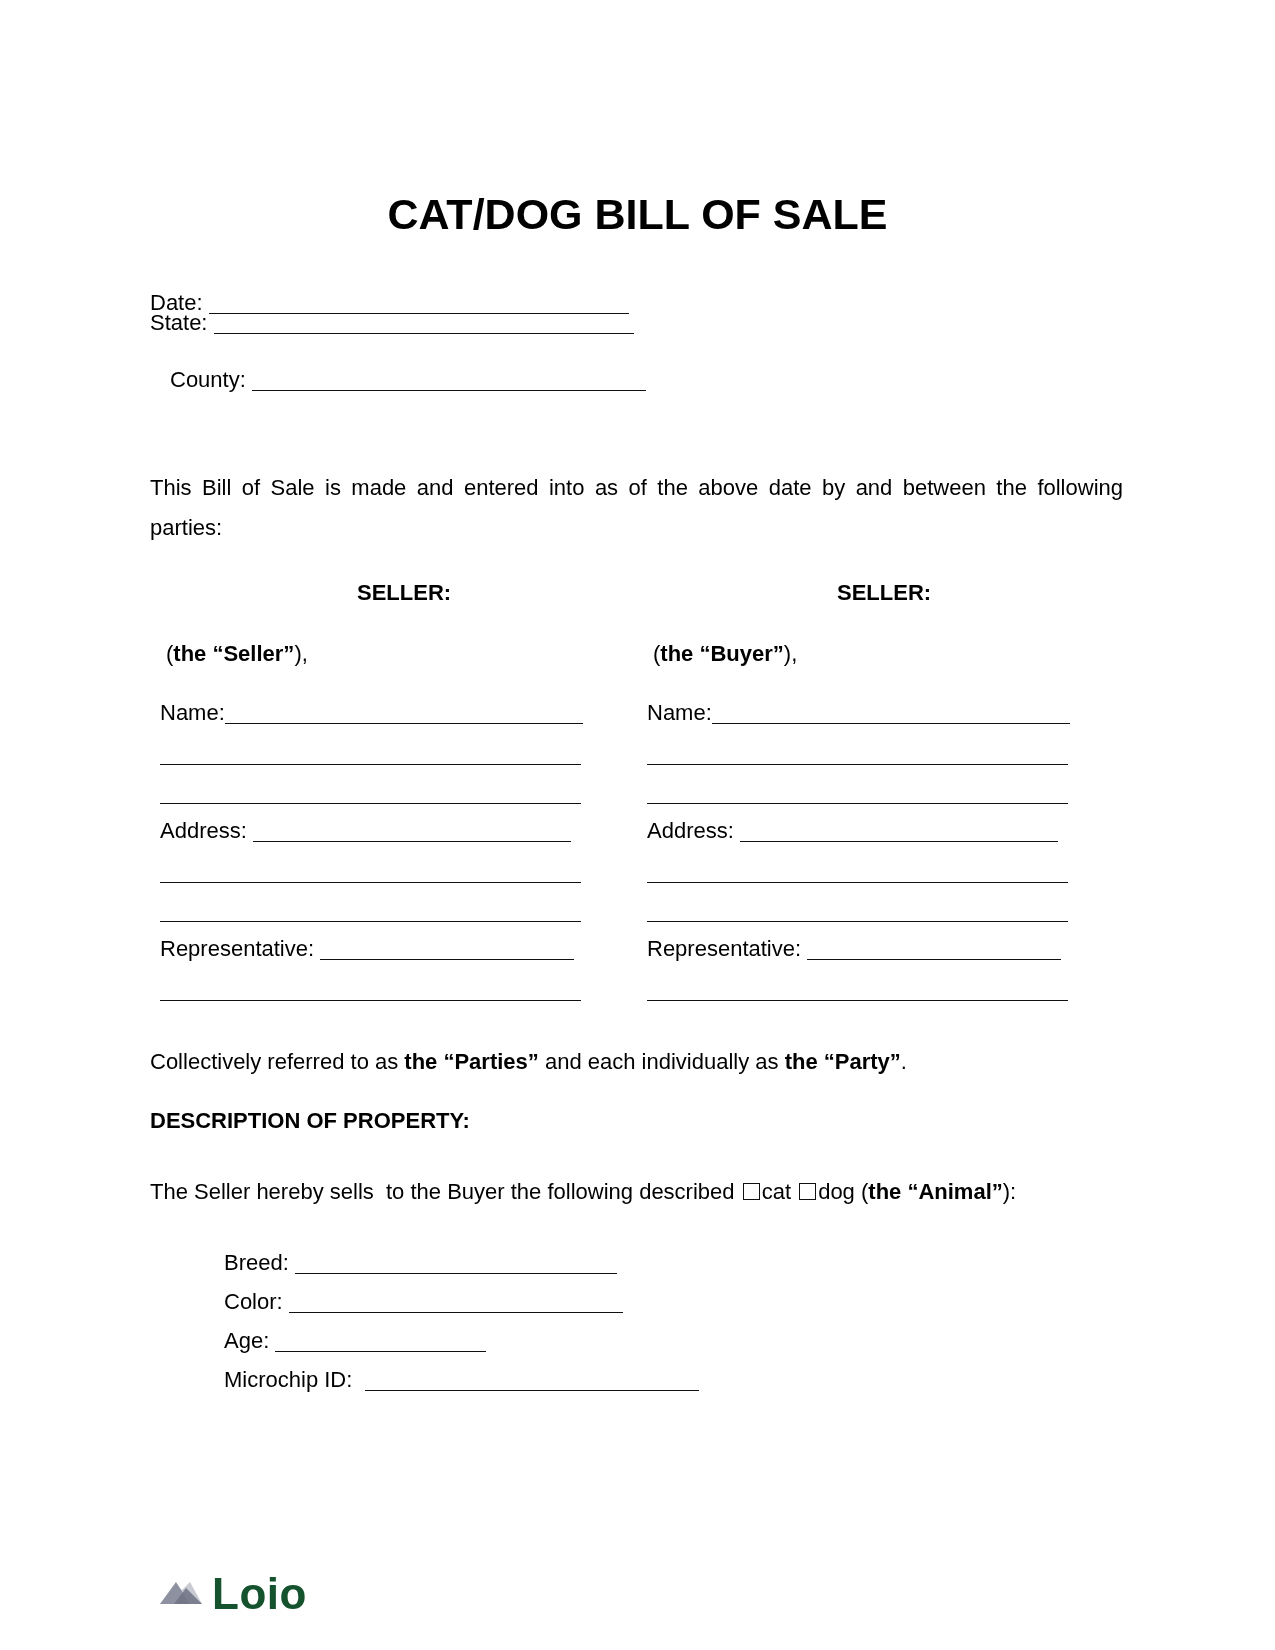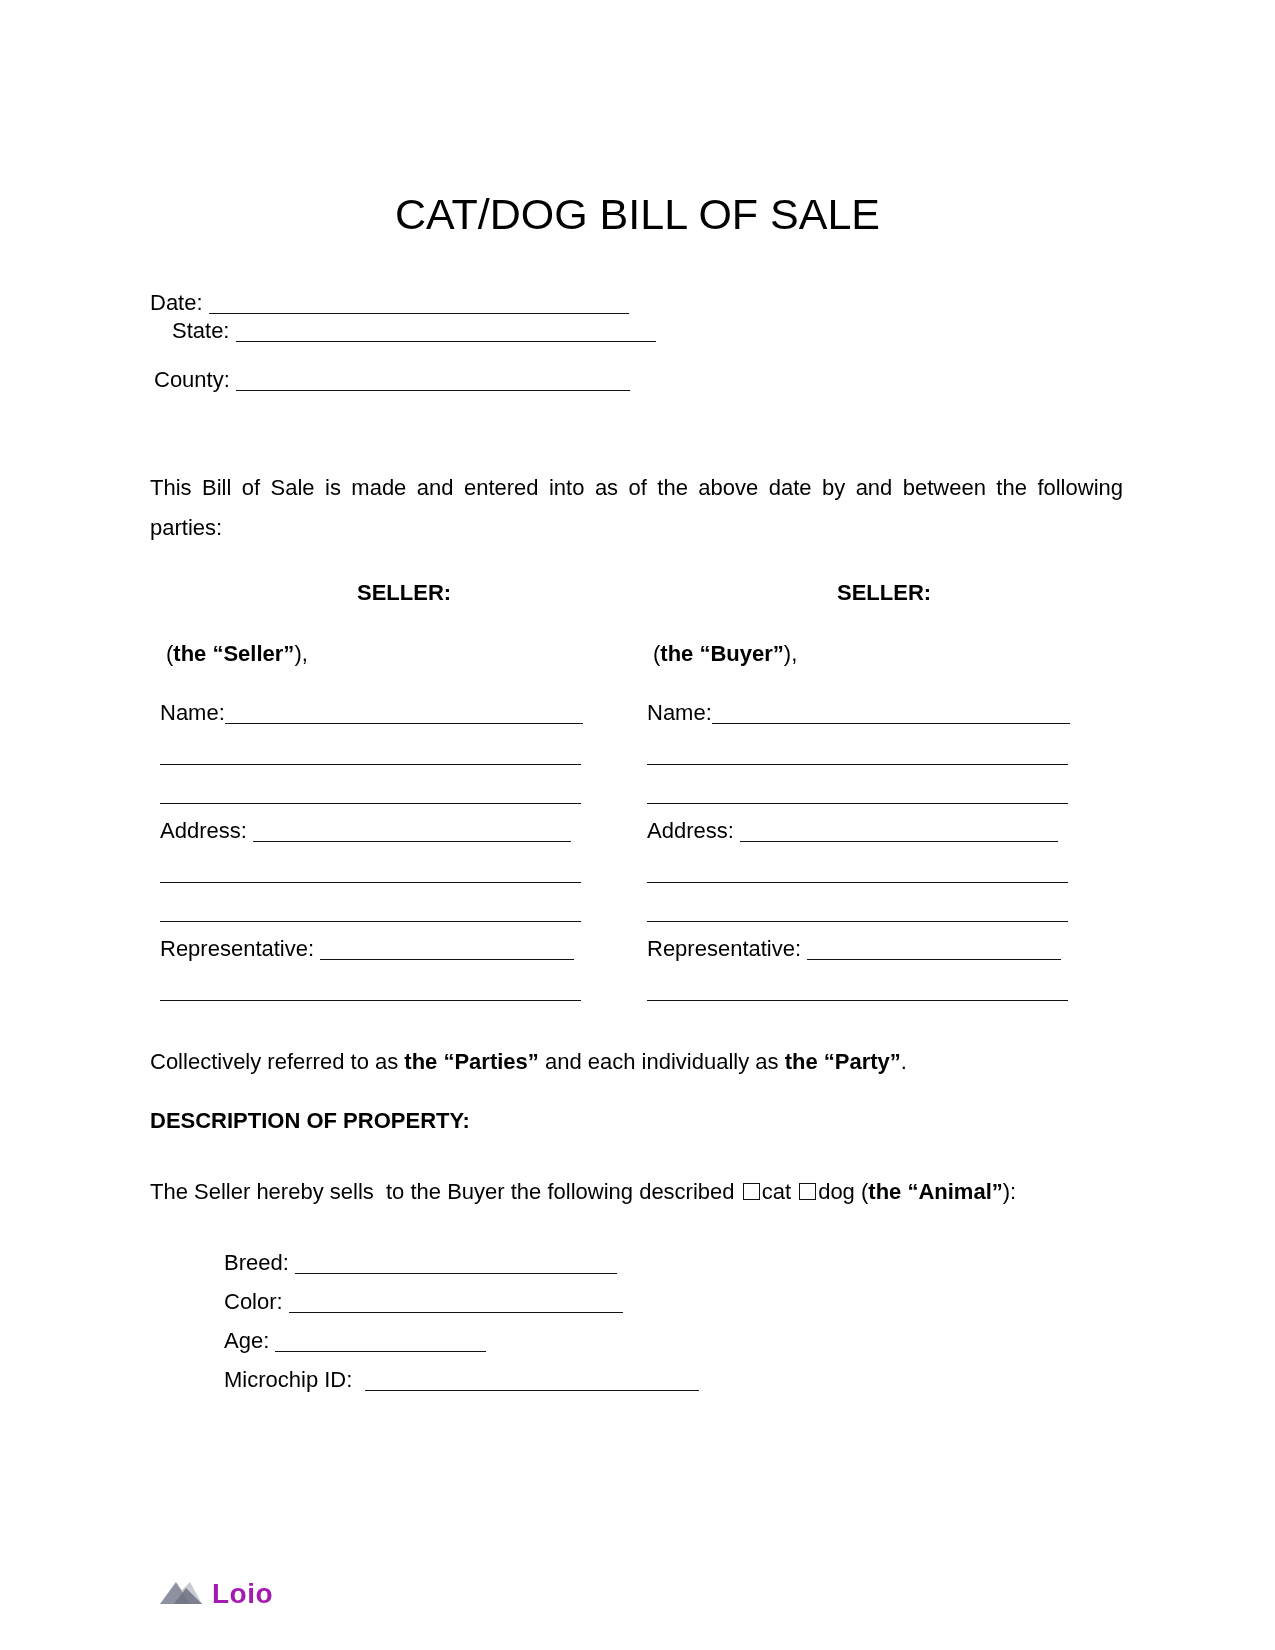--- a/index.html
+++ b/index.html
@@ -13,21 +13,21 @@
       position: relative;
       overflow: hidden;
       font-family: "Liberation Sans", sans-serif;
       color: #000;
     }
     .abs { position: absolute; white-space: nowrap; }
     .title {
       left: 0; width: 1275px; top: 190px;
       text-align: center;
       font-size: 43px;
-      font-weight: normal;
+      font-weight: bold;
       letter-spacing: 0px;
     }
     .txt { font-size: 22px; line-height: 26px; }
     .bold { font-weight: bold; }
     .field { display: flex; align-items: flex-end; }
     .field .lbl { white-space: pre; }
     .field .line {
       display: inline-block;
       border-bottom: 1.6px solid #111;
       height: 20px;
@@ -55,41 +55,41 @@
       margin-right: 2px;
       margin-left: 2px;
       background: #fff;
     }
     .logo {
       left: 160px; top: 1576px;
       display: flex; align-items: center;
       gap: 8px;
     }
     .logo-text {
-      font-size: 28px;
+      font-size: 44px;
       font-weight: bold;
-      color: #a21caf;
+      color: #14532d;
       letter-spacing: 0.5px;
       line-height: 36px;
     }
   </style>
 </head>
 <body>
 
 <div class="abs title">CAT/DOG BILL OF SALE</div>
 
 <div class="abs txt field" style="left:150px; top:290px;">
   <span class="lbl">Date: </span>
   <span class="line" style="width:420px;"></span>
 </div>
-<div class="abs txt field" style="left:150px; top:318px;margin-left:22px;">
+<div class="abs txt field" style="left:150px; top:310px;">
   <span class="lbl">State: </span>
   <span class="line" style="width:420px;"></span>
 </div>
-<div class="abs txt field" style="left:154px; top:367px;">
+<div class="abs txt field" style="left:170px; top:367px;">
   <span class="lbl">County: </span>
   <span class="line" style="width:394px;"></span>
 </div>
 
 <div class="abs para">This Bill of Sale is made and entered into as of the above date by and between the following parties:</div>
 
 <div class="abs txt bold" style="left:345px; top:580px;margin-left:12px;">SELLER:</div>
 <div class="abs txt bold" style="left:837px; top:580px;">SELLER:</div>
 
 <div class="abs txt" style="left:166px; top:641px;">

